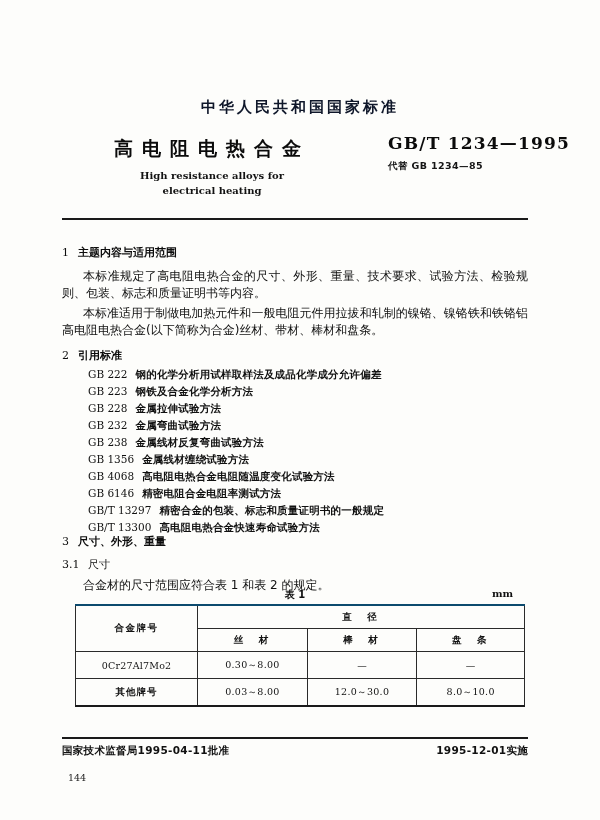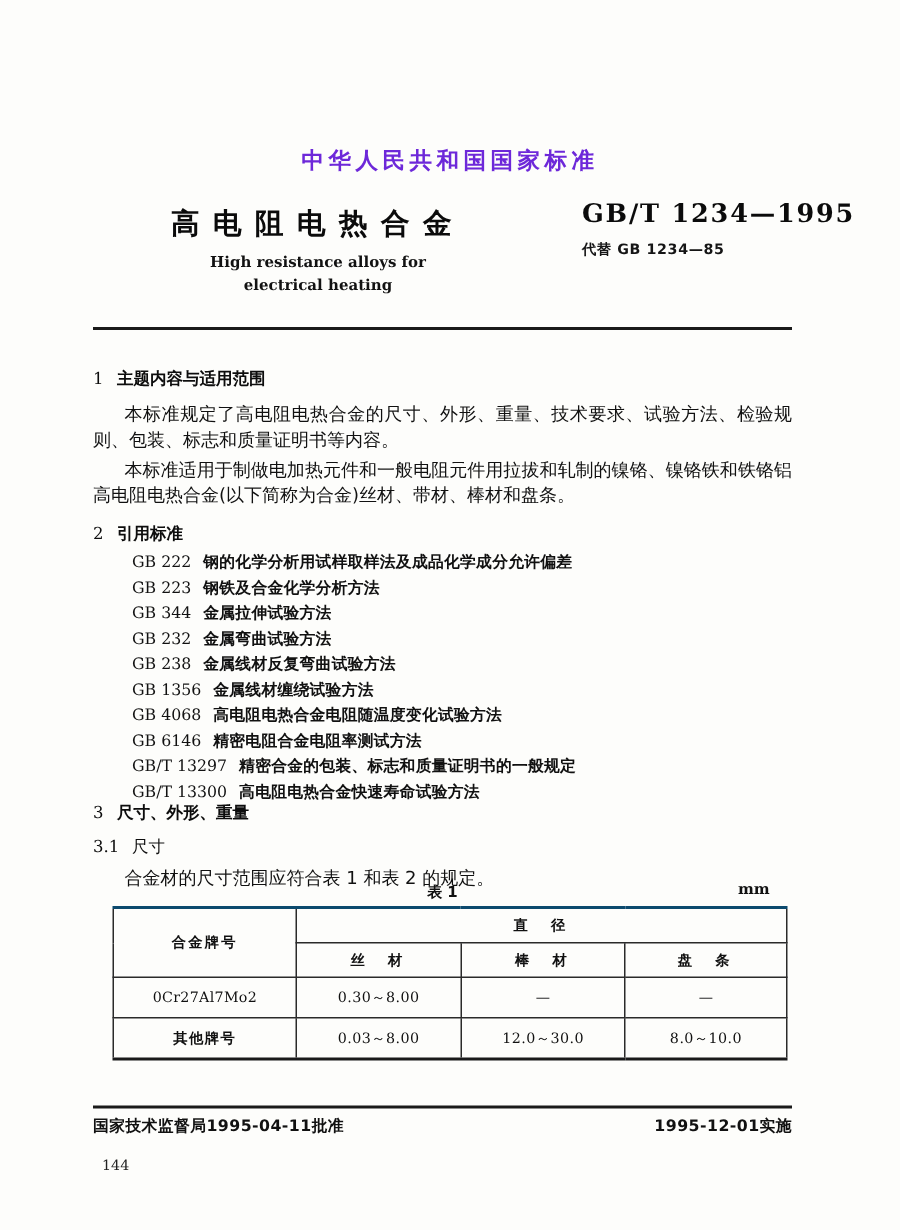--- a/index.html
+++ b/index.html
@@ -24,21 +24,21 @@
   }
   
   .hdr-national {
     position: absolute;
     left: 0; top: 98px;
     width: 600px;
     text-align: center;
     font-size: 15px;
     font-weight: bold;
     letter-spacing: 3px;
-    color: #6d28d9;
+    color: #0f172a;
   }
   .hdr-title {
     position: absolute;
     left: 62px; top: 136px;
     width: 300px;
     text-align: center;
     font-size: 19px;
     font-weight: bold;
     letter-spacing: 9px;
     color: #0b0b0b;
@@ -249,21 +249,21 @@
   <div class="ref-list">
     <div class="ref-row">
       <span class="ref-code">GB 222</span>
       <span class="ref-name">钢的化学分析用试样取样法及成品化学成分允许偏差</span>
     </div>
     <div class="ref-row">
       <span class="ref-code">GB 223</span>
       <span class="ref-name">钢铁及合金化学分析方法</span>
     </div>
     <div class="ref-row">
-      <span class="ref-code">GB 344</span>
+      <span class="ref-code">GB 228</span>
       <span class="ref-name">金属拉伸试验方法</span>
     </div>
     <div class="ref-row">
       <span class="ref-code">GB 232</span>
       <span class="ref-name">金属弯曲试验方法</span>
     </div>
     <div class="ref-row">
       <span class="ref-code">GB 238</span>
       <span class="ref-name">金属线材反复弯曲试验方法</span>
     </div>

